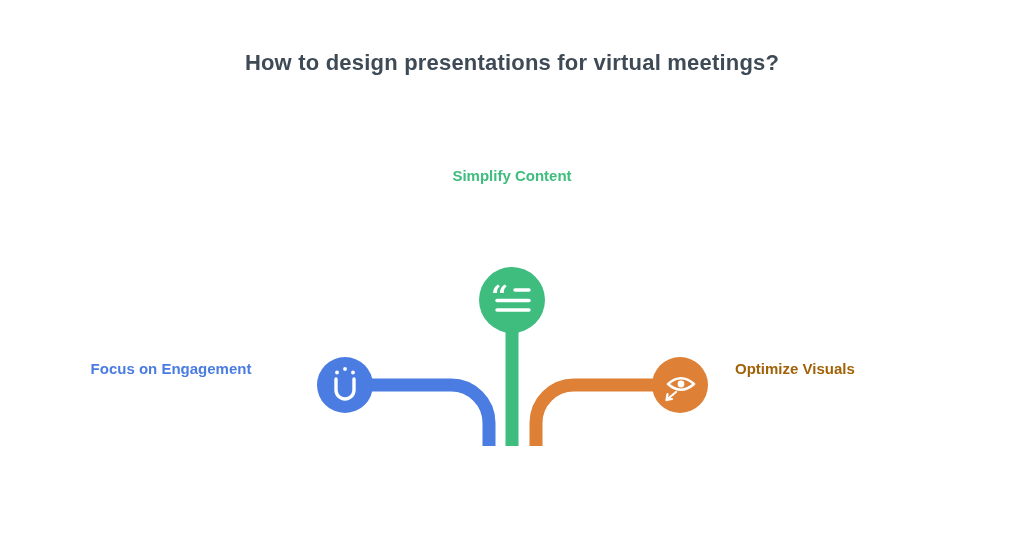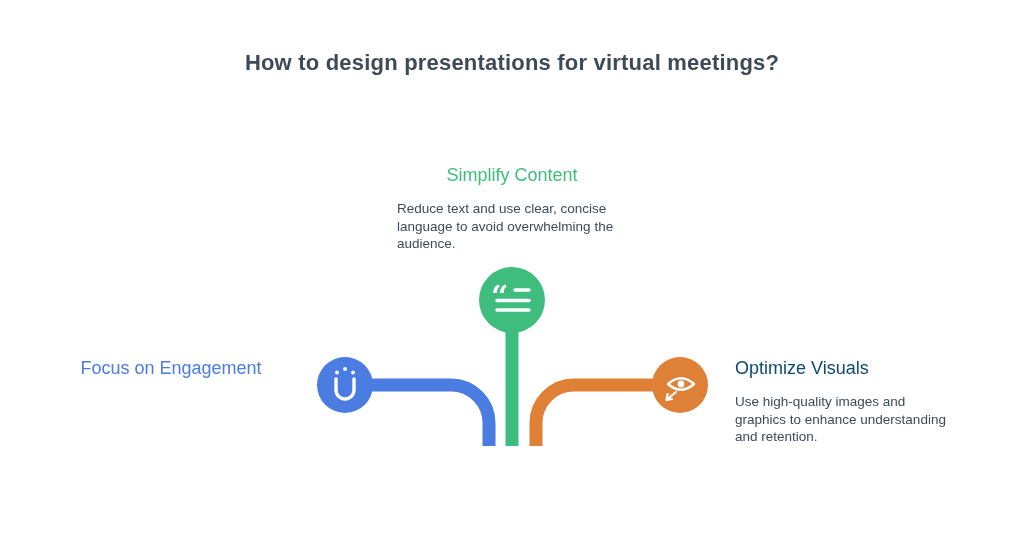--- a/index.html
+++ b/index.html
@@ -20,37 +20,37 @@
     margin: 0;
     font-size: 22px;
     font-weight: bold;
     letter-spacing: 0.2px;
     color: #3E4A56;
   }
   .branches { position: absolute; left: 0; top: 0; }
   .block { position: absolute; }
   .block h2 {
     margin: 0 0 13px 0;
-    font-size: 18px;
-    font-weight: normal;
+    font-size: 15px;
+    font-weight: bold;
     line-height: 23px;
   }
   .block p {
     margin: 0;
     font-size: 13.5px;
     line-height: 17.5px;
     color: #3E4A56;
   }
   .block-content { left: 397px; top: 164px; width: 230px; }
   .block-content h2 { color: #3EBD7E; text-align: center; }
   .block-content p { text-align: left; }
   .block-engagement { left: 52px; top: 357px; width: 238px; text-align: center; }
   .block-engagement h2 { color: #4A7CE2; }
   .block-visuals { left: 735px; top: 357px; width: 222px; text-align: left; }
-  .block-visuals h2 { color: #0c4a6e; }
+  .block-visuals h2 { color: #a16207; }
 </style>
 </head>
 <body>
 
 <div class="canvas">
 
   <h1 class="title">How to design presentations for virtual meetings?</h1>
 
   <svg class="branches" width="1024" height="555" viewBox="0 0 1024 555" fill="none">
 
@@ -77,25 +77,23 @@
     <g>
       <circle cx="680" cy="385" r="28" fill="#DE8137"></circle>
       <path d="M668 384 Q681 372.5 694 384 Q681 395.5 668 384 Z" fill="none" stroke="#ffffff" stroke-width="2.6" stroke-linejoin="round"></path>
       <circle cx="681" cy="384" r="3.4" fill="#ffffff"></circle>
       <path d="M676 392 L666.5 400 M666.5 400 L672 399 M666.5 400 L667.5 394.2" fill="none" stroke="#ffffff" stroke-width="2.2" stroke-linecap="round"></path>
     </g>
   </svg>
 
   <section class="block block-content">
     <h2>Simplify Content</h2>
-    <p>Reduce text and use clear, concise language to avoid overwhelming the audience.</p>
   </section>
 
   <section class="block block-engagement">
     <h2>Focus on Engagement</h2>
   </section>
 
   <section class="block block-visuals">
     <h2>Optimize Visuals</h2>
-    <p>Use high-quality images and graphics to enhance understanding and retention.</p>
   </section>
 
 </div>
 
 </body></html>

